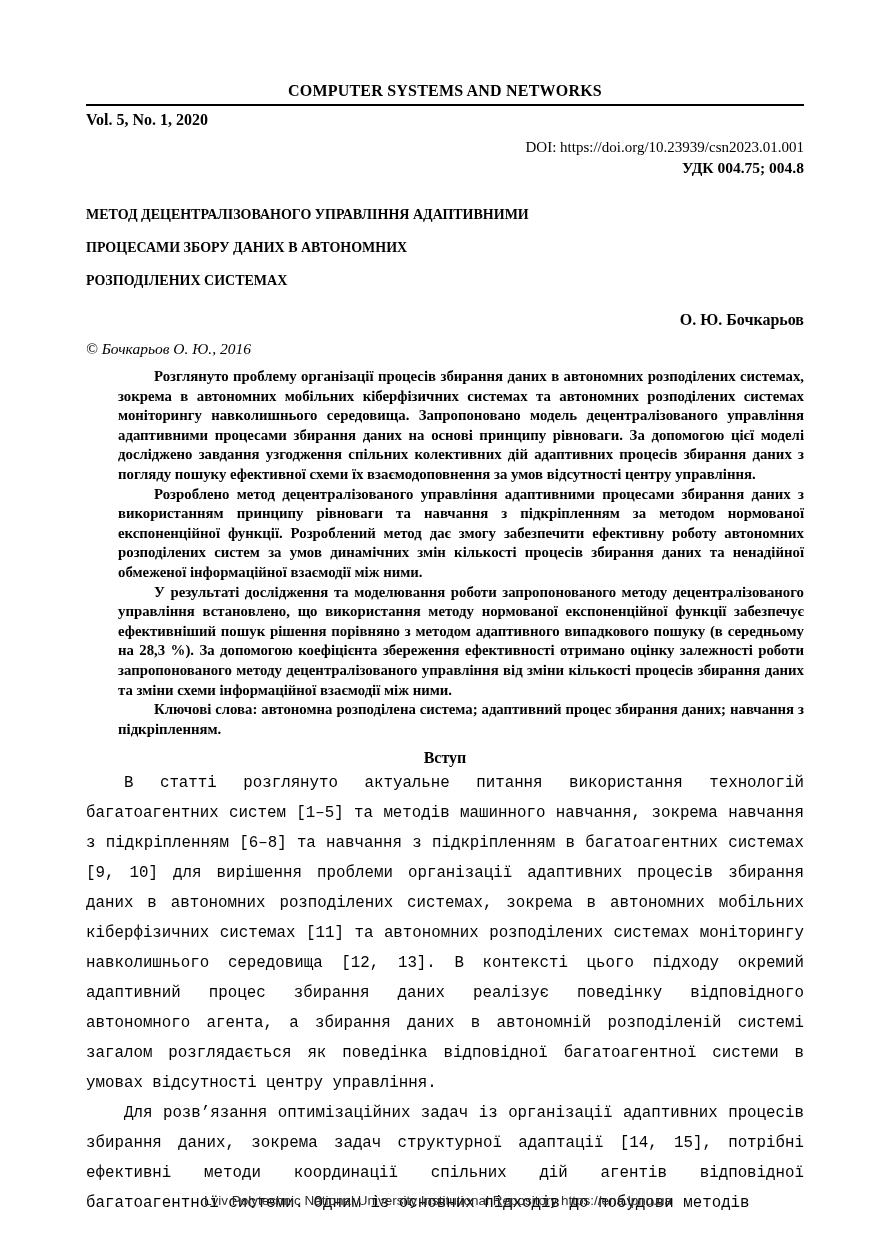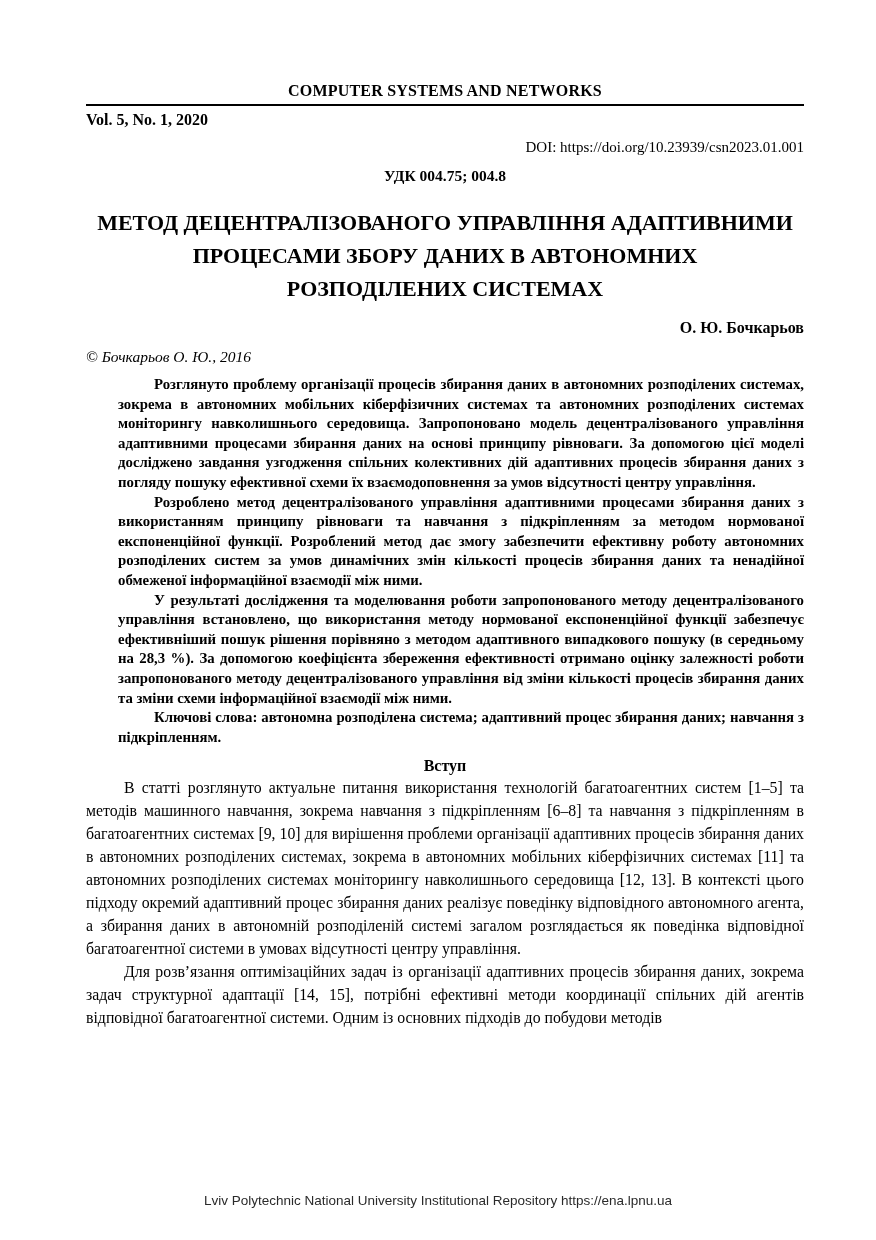--- a/index.html
+++ b/index.html
@@ -30,30 +30,30 @@
     font-weight: 700;
     font-size: 16px;
     margin-top: 5px;
   }
   .doi-line {
     text-align: right;
     font-size: 15px;
     margin-top: 10px;
   }
   .udc-line {
-    text-align: center;
+    text-align: right;
     font-weight: 700;
     font-size: 15.5px;
-    margin-top: 11px;
+    margin-top: 3px;
   }
   .article-title {
     margin-top: 21px;
-    text-align: center;
+    text-align: left;
     font-weight: 700;
-    font-size: 22px;
+    font-size: 14px;
     line-height: 33px;
   }
   .author {
     margin-top: 14px;
     text-align: right;
     font-weight: 700;
     font-size: 16px;
   }
   .affiliation {
     margin-top: 18px;
@@ -77,22 +77,23 @@
   .abstract p { margin: 0; text-indent: 36px; }
   .section-heading {
     margin-top: 9px;
     text-align: center;
     font-weight: 700;
     font-size: 16px;
     line-height: 20px;
   }
   .body-text {
     font-size: 15.8px;
-    line-height: 23px;
+    line-height: 30px;
     text-align: justify;
+    font-family: Liberation Mono, monospace;
   }
   .body-text p { margin: 0; text-indent: 38px; }
   .footer-note {
     position: absolute;
     left: 0;
     bottom: 32px;
     width: 100%;
     text-align: center;
     font-family: "Liberation Sans", "DejaVu Sans", sans-serif;
     font-size: 13.5px;

